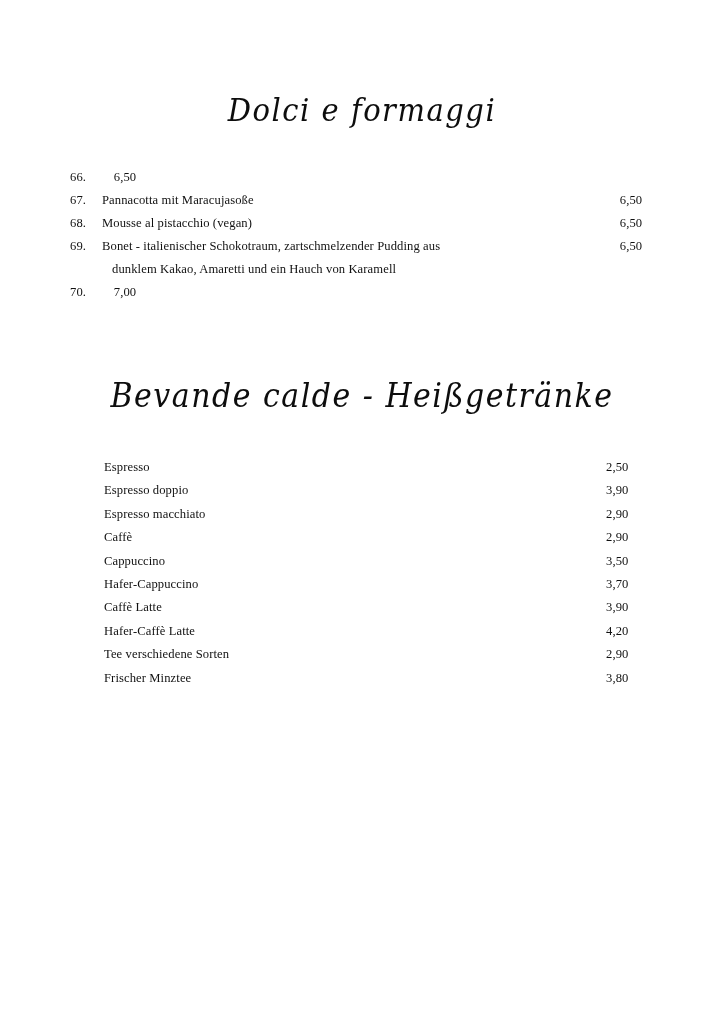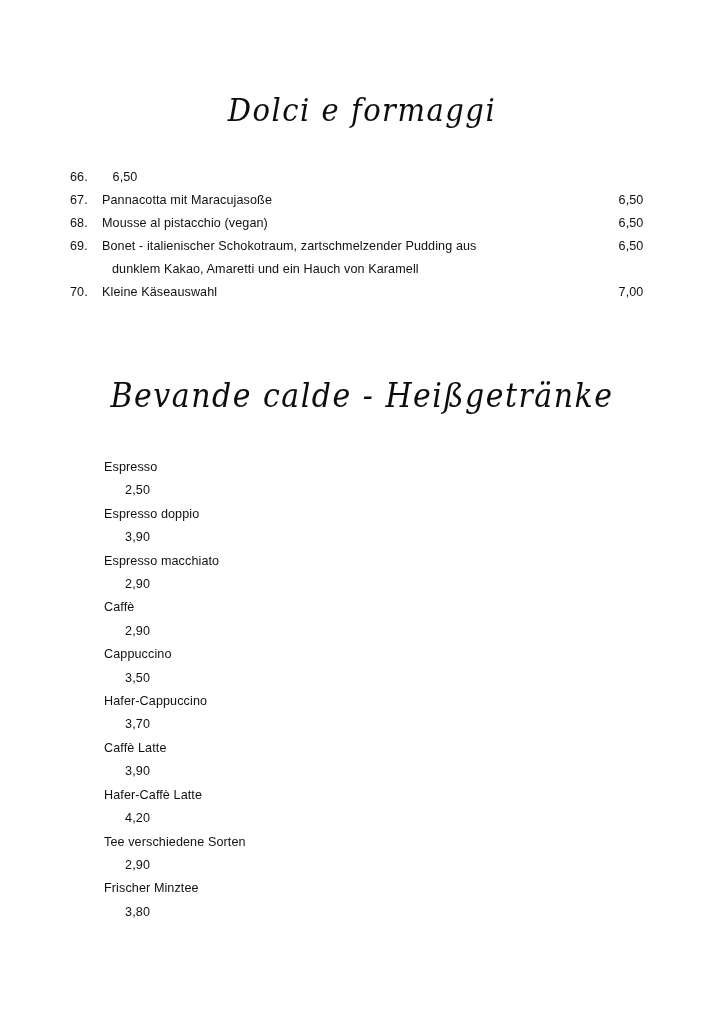--- a/index.html
+++ b/index.html
@@ -61,28 +61,28 @@
   }
   #section-bevande {
     top: 456px;
     left: 104px;
     width: 548px;
   }
 
   .item-row {
     display: flex;
     align-items: flex-start;
-    font-family: Liberation Sans, sans-serif;
+    font-family: Liberation Serif, serif;
     font-size: 12.6px;
     line-height: 23px;
     color: #111111;
     letter-spacing: 0.1px;
   }
   #section-dolci .item-row { margin-bottom: 0px; }
-  #section-bevande .item-row { line-height: 23.4px; flex-direction: column; }
+  #section-bevande .item-row { line-height: 23.4px; }
 
   .item-num {
     flex: 0 0 auto;
     width: 32px;
     text-align: left;
     white-space: nowrap;
   }
   .item-name {
     flex: 1 1 auto;
     padding-right: 12px;
@@ -92,21 +92,21 @@
     padding-left: 10px;
   }
   .item-price {
     flex: 0 0 auto;
     width: 46px;
     text-align: center;
     white-space: nowrap;
   }
   #section-bevande .item-price {
     width: 46px;
-    text-align: right;
+    text-align: left;
   }
   #section-bevande .item-name {
     padding-right: 8px;
   }
 </style>
 </head>
 <body>
 
 <div class="page">
 
@@ -135,21 +135,20 @@
       <span class="item-num">69.</span>
       <span class="item-name">
         <span>Bonet - italienischer Schokotraum, zartschmelzender Pudding aus</span>
         <span class="cont">dunklem Kakao, Amaretti und ein Hauch von Karamell</span>
       </span>
       <span class="item-price">6,50</span>
     </div>
 
     <div class="item-row">
       <span class="item-num">70.</span>
-      <span class="item-name">Kleine Käseauswahl</span>
       <span class="item-price">7,00</span>
     </div>
 
   </div>
 
   <h1 id="heading-bevande" class="script-heading">Bevande calde  -  Heißgetränke</h1>
 
   <div class="section" id="section-bevande">
 
     <div class="item-row">

